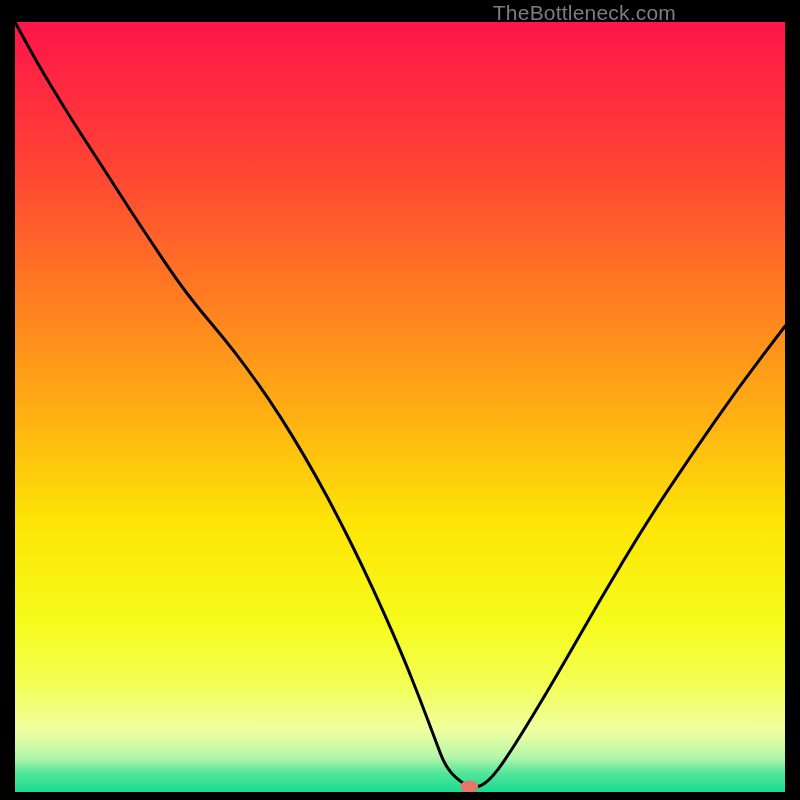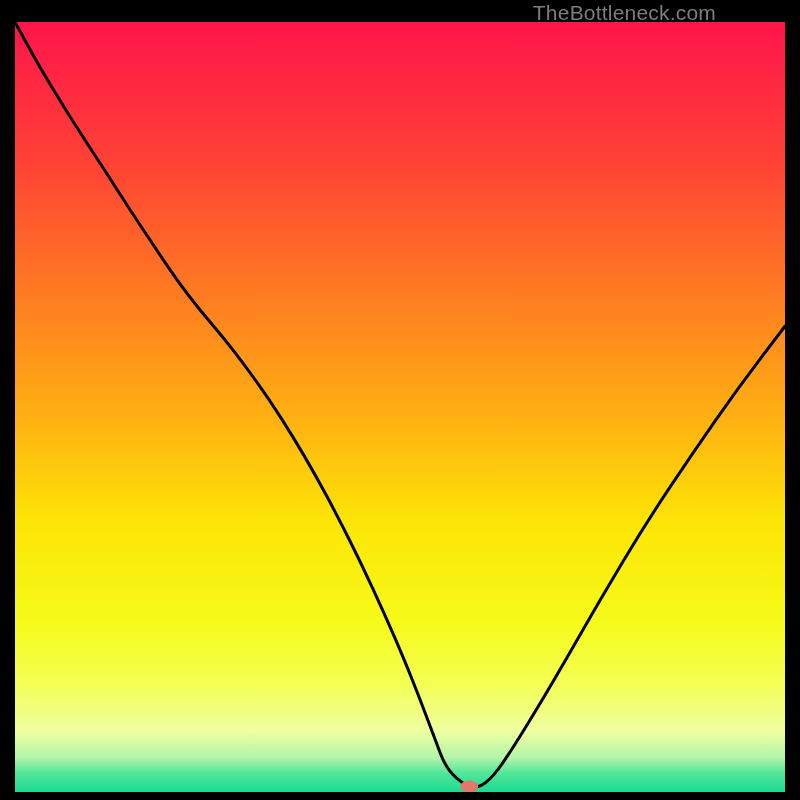--- a/index.html
+++ b/index.html
@@ -11,21 +11,20 @@
     overflow: hidden;
     font-family: Arial, Helvetica, sans-serif;
   }
   .frame {
     position: absolute;
     left: 0;
     top: 0;
     width: 692px;
     height: 800px;
     background: #000;
-    padding-left: 40px;
   }
   .plot {
     position: absolute;
     left: 15px;
     top: 22px;
     width: 770px;
     height: 770px;
     overflow: hidden;
   }
   .watermark {

